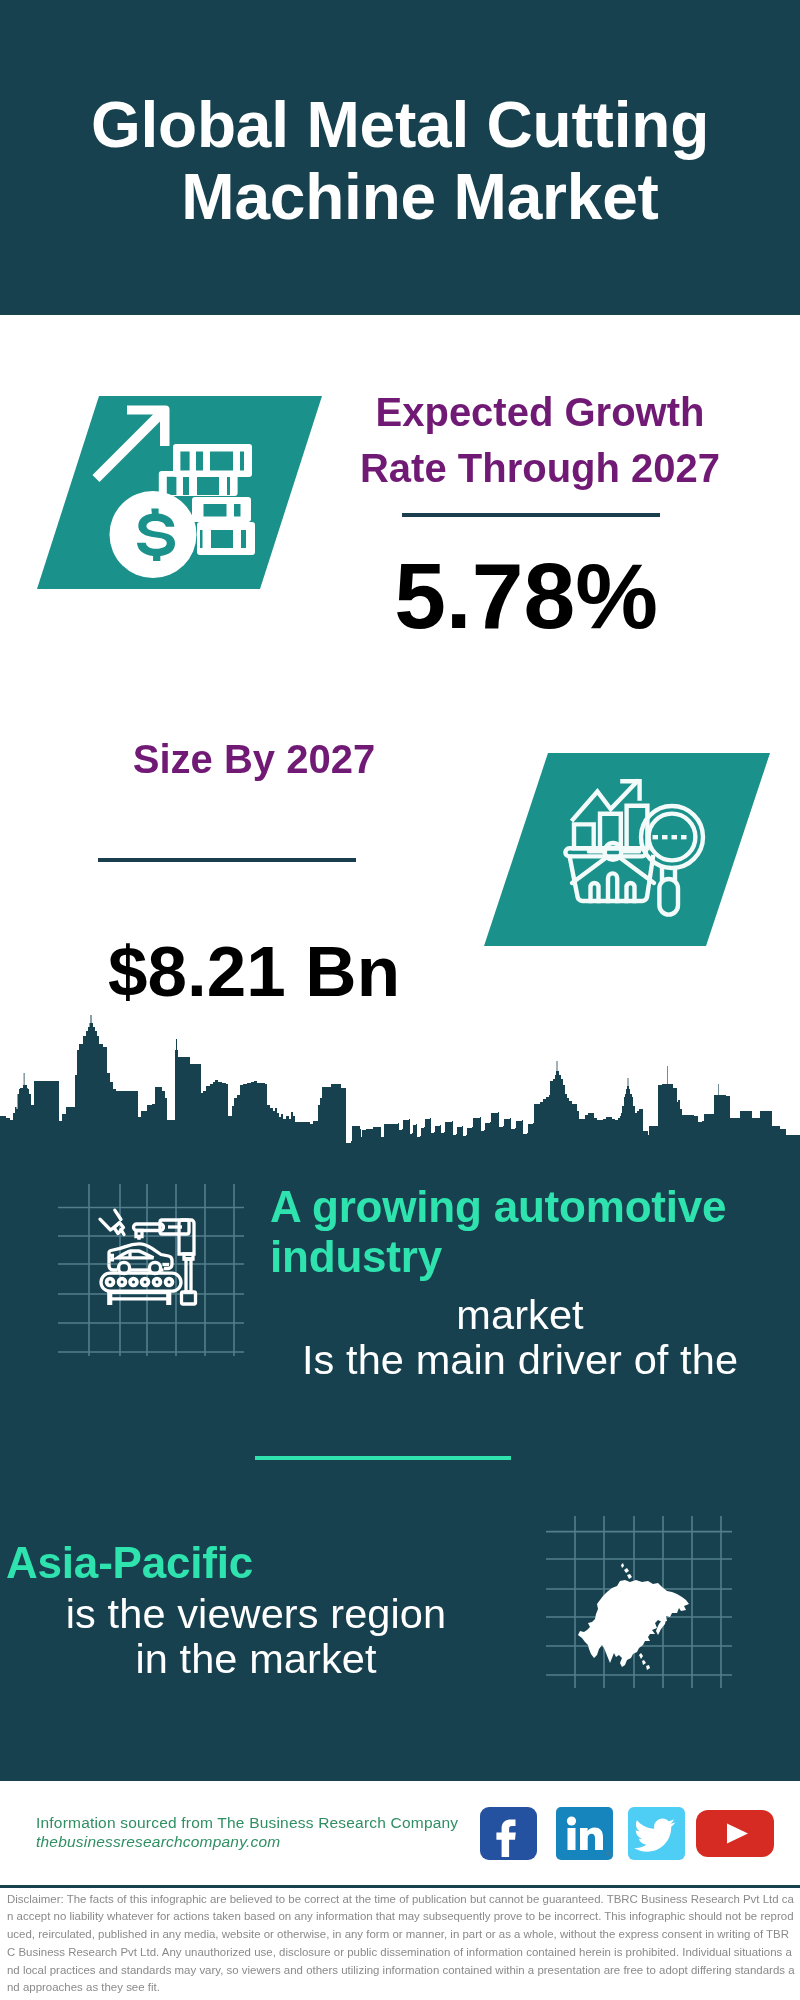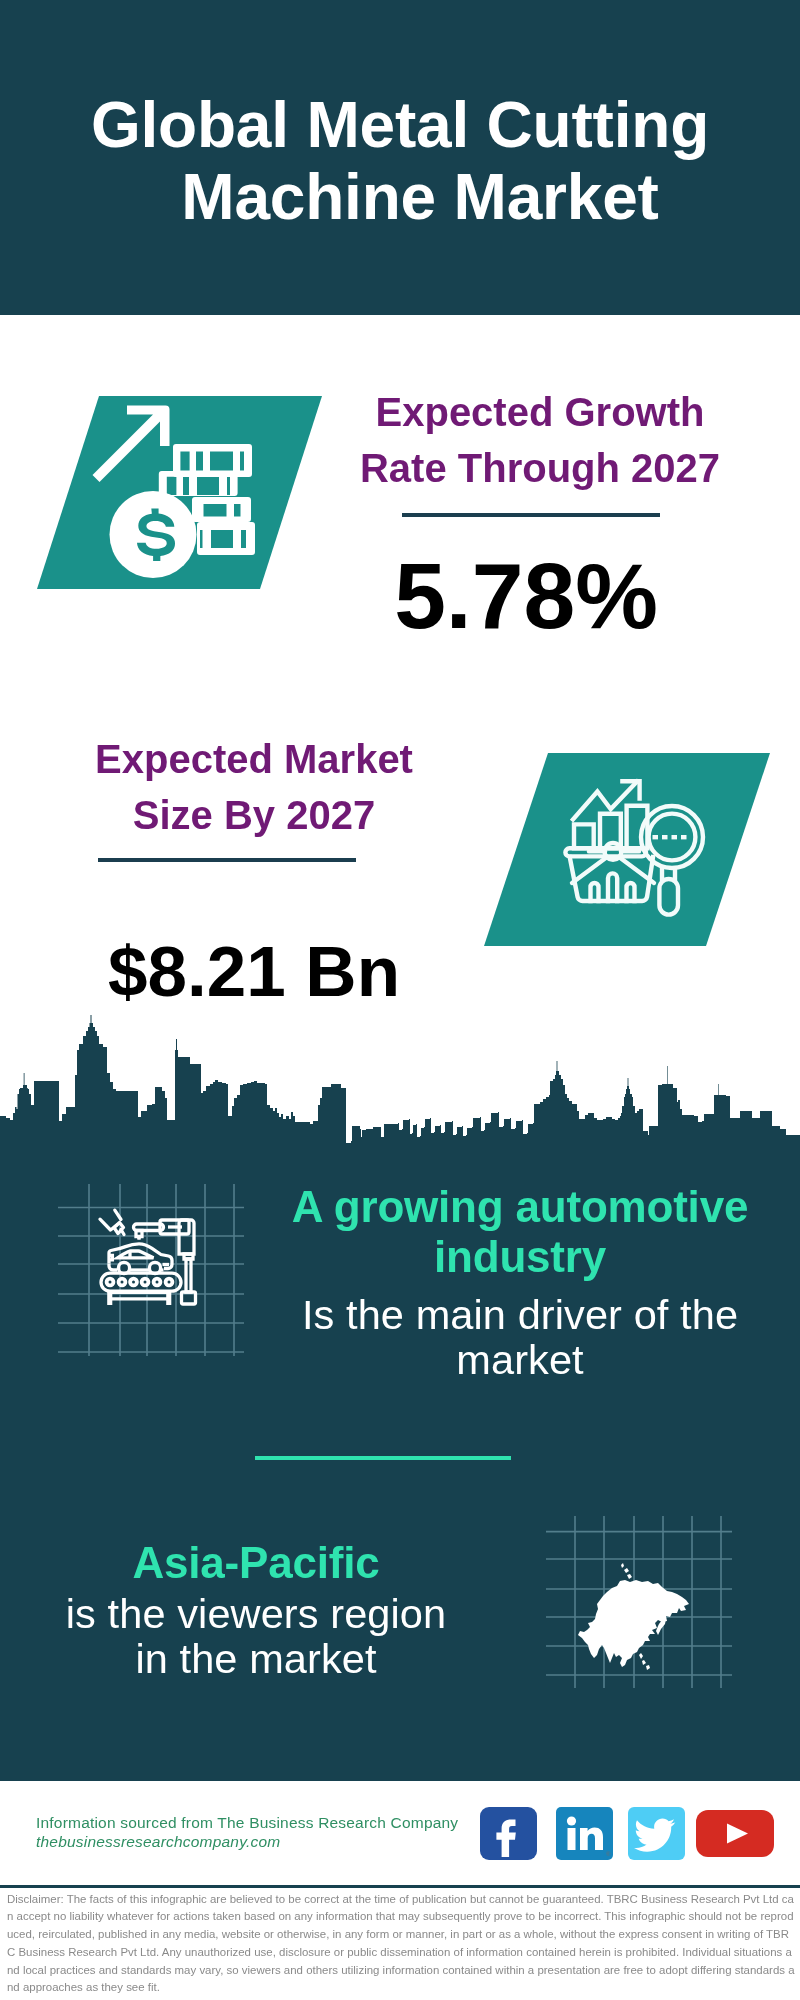--- a/index.html
+++ b/index.html
@@ -39,21 +39,21 @@
   .src{position:absolute;left:36px;color:#2f8f63;font-size:15.5px;line-height:19px;letter-spacing:0.2px;}
   .src1{top:1813px;}
   .src2{top:1832px;font-style:italic;}
   .social{position:absolute;}
   .disclaimer{position:absolute;left:7px;top:1891px;width:866px;color:#8a8a8a;
     font-size:12.6px;line-height:19.2px;text-align:left;letter-spacing:0;
     font-family:"Liberation Sans",sans-serif;word-break:break-all;
     transform:scale(0.910,0.92);transform-origin:0 0;}
 
   
-  .feat-title{position:absolute;color:#2fe3af;font-size:44px;font-weight:bold;line-height:50px;text-align:center;letter-spacing:-0.2px;}
+  .feat-title{position:absolute;color:#2fe3af;font-size:44px;font-weight:bold;line-height:50px;letter-spacing:-0.2px;}
   .feat-sub{position:absolute;color:#ffffff;font-size:41.5px;line-height:45px;text-align:center;letter-spacing:0.1px;}
   .greenrule{position:absolute;height:4px;background:#2fe3af;}
 
   .tile{position:absolute;}
   .tile svg{display:block;}
 </style>
 </head>
 <body>
 
 <div class="page">
@@ -131,21 +131,20 @@
       <g fill="#f2fbfa" stroke="none">
 
         <rect x="168.5" y="82" width="5.5" height="4.4"></rect>
         <rect x="178" y="82" width="5.5" height="4.4"></rect>
         <rect x="187.5" y="82" width="5.5" height="4.4"></rect>
         <rect x="197" y="82" width="5.5" height="4.4"></rect>
       </g>
     </svg>
   </div>
   <div class="statlabel sB-label">
-    <div>Expected Market</div>
     <div>Size By 2027</div>
   </div>
   <div class="rule sB-rule"></div>
   <div class="statval sB-val">$8.21 Bn</div>
 
   <div class="darkband"></div>
   <div class="skyline">
     <svg width="800" height="175" viewBox="0 0 800 175">
       <path d="M0,175 L0,111 L6,111 L6,113 L10,113 L10,115 L13,115 L13,108 L15,108 L15,102 L16.5,102 L16.5,104 L17.5,104 L17.5,89 L19,89 L19,84 L20,84 L20,83 L23,83 L23,80 L23.7,80 L23.7,68 L24.5,68 L24.5,80 L27,80 L27,83 L27.8,83 L27.8,84 L29,84 L29,89 L31,89 L31,100 L34,100 L34,76 L59,76 L59,76 L59,76 L59,116 L62,116 L62,109 L66,109 L66,102 L72,102 L72,102 L75,102 L75,70 L77,70 L77,45 L79,45 L79,39 L83,39 L83,31 L86,31 L86,26 L88,26 L88,22 L89.5,22 L89.5,18 L90.5,18 L90.5,10 L91.5,10 L91.5,18 L93,18 L93,22 L95,22 L95,26 L97,26 L97,31 L99,31 L99,39 L103,39 L103,42 L107,42 L107,68 L110,68 L110,77 L113,77 L113,84 L116,84 L116,86 L135,86 L135,86 L138,86 L138,112 L141,112 L141,106 L147,106 L147,100 L152,100 L152,99 L155,99 L155,82 L162,82 L162,86 L165,86 L165,93 L167,93 L167,115 L175,115 L175,45 L176,45 L176,34 L177,34 L177,45 L178,45 L178,52 L187,52 L187,52 L190,52 L190,59 L199,59 L199,59 L201,59 L201,88 L203,88 L203,86 L206,86 L206,81 L210,81 L210,79 L213,79 L213,77 L215,77 L215,75 L218,75 L218,77 L222,77 L222,78 L226,78 L226,79 L228,79 L228,111 L231,111 L231,111 L232,111 L232,101 L234,101 L234,93 L237,93 L237,90 L240,90 L240,80 L243,80 L243,79 L247,79 L247,78 L251,78 L251,77 L254,77 L254,76 L257,76 L257,78 L265,78 L265,79 L267,79 L267,100 L270,100 L270,103 L273,103 L273,106 L275,106 L275,103 L277,103 L277,108 L279,108 L279,112 L281,112 L281,109 L283,109 L283,114 L286,114 L286,111 L289,111 L289,114 L291,114 L291,107 L293,107 L293,111 L295,111 L295,117 L310,117 L310,119 L313,119 L313,116 L318,116 L318,100 L320,100 L320,93 L322,93 L322,82 L331,82 L331,79 L338,79 L338,79 L341,79 L341,83 L345,83 L345,83 L346,83 L346,138 L351,138 L351,136 L352,136 L352,121 L358,121 L358,121 L360,121 L360,124 L361,124 L361,132 L362,132 L362,125 L366,125 L366,124 L373,124 L373,122 L380,122 L380,122 L381,122 L381,132 L383,132 L383,132 L384,132 L384,119 L398,119 L398,118 L399,118 L399,125 L402,125 L402,124 L403,124 L403,115 L409,115 L409,114 L410,114 L410,129 L412,129 L412,128 L413,128 L413,120 L416,120 L416,119 L417,119 L417,132 L420,132 L420,131 L421,131 L421,123 L424,123 L424,122 L425,122 L425,114 L430,114 L430,113 L431,113 L431,128 L434,128 L434,127 L435,127 L435,121 L440,121 L440,120 L441,120 L441,128 L444,128 L444,127 L445,127 L445,117 L452,117 L452,116 L453,116 L453,130 L456,130 L456,129 L457,129 L457,122 L462,122 L462,121 L463,121 L463,131 L466,131 L466,130 L467,130 L467,123 L472,123 L472,122 L473,122 L473,113 L480,113 L480,112 L481,112 L481,126 L484,126 L484,125 L485,125 L485,118 L490,118 L490,117 L491,117 L491,108 L498,108 L498,107 L499,107 L499,122 L503,122 L503,121 L504,121 L504,114 L510,114 L510,113 L511,113 L511,124 L515,124 L515,123 L516,123 L516,116 L522,116 L522,115 L523,115 L523,129 L527,129 L527,128 L528,128 L528,119 L533,119 L533,118 L534,118 L534,99 L540,99 L540,97 L543,97 L543,94 L546,94 L546,92 L549,92 L549,90 L550,90 L550,76 L553,76 L553,74 L555,74 L555,70 L556,70 L556,66 L556.6,66 L556.6,56 L557.4,56 L557.4,66 L559,66 L559,70 L561,70 L561,74 L563,74 L563,80 L565,80 L565,89 L567,89 L567,93 L569,93 L569,96 L572,96 L572,99 L575,99 L575,99 L577,99 L577,106 L579,106 L579,114 L583,114 L583,114 L585,114 L585,110 L588,110 L588,108 L591,108 L591,108 L594,108 L594,113 L597,113 L597,115 L600,115 L600,115 L603,115 L603,114 L606,114 L606,112 L609,112 L609,112 L612,112 L612,114 L615,114 L615,115 L618,115 L618,113 L620,113 L620,111 L621,111 L621,108 L622,108 L622,101 L624,101 L624,92 L625,92 L625,89 L626,89 L626,84 L627,84 L627,81 L627.6,81 L627.6,73 L628.4,73 L628.4,81 L629,81 L629,84 L630,84 L630,89 L632,89 L632,92 L633,92 L633,101 L635,101 L635,108 L637,108 L637,106 L639,106 L639,104 L640,104 L640,104 L643,104 L643,126 L648,126 L648,130 L649,130 L649,121 L657,121 L657,121 L658,121 L658,80 L662,80 L662,79 L666.6,79 L666.6,79 L667,79 L667,61 L667.6,61 L667.6,79 L673,79 L673,79 L673,79 L673,83 L677,83 L677,83 L677,83 L677,97 L678,97 L678,95 L680,95 L680,104 L682,104 L682,110 L687,110 L687,110 L694,110 L694,111 L698,111 L698,117 L702,117 L702,116 L704,116 L704,109 L712,109 L712,109 L714,109 L714,90 L717.6,90 L717.6,90 L718,90 L718,79 L718.6,79 L718.6,90 L722,90 L722,90 L726,90 L726,91 L730,91 L730,91 L730,91 L730,113 L740,113 L740,113 L740,113 L740,106 L752,106 L752,106 L752,106 L752,113 L760,113 L760,113 L760,113 L760,106 L772,106 L772,106 L772,106 L772,121 L780,121 L780,121 L780,121 L780,124 L786,124 L786,124 L786,124 L786,130 L800,130 L800,130 L800,130 L800,175 Z" fill="#17414f"></path>
     </svg>
@@ -209,22 +208,22 @@
         <circle cx="64" cy="98" r="1.5"></circle>
         <circle cx="75.5" cy="98" r="1.5"></circle>
         <circle cx="87" cy="98" r="1.5"></circle>
         <circle cx="99" cy="98" r="1.5"></circle>
         <circle cx="111" cy="98" r="1.5"></circle>
       </g>
     </svg>
   </div>
   <div class="feat-title" style="left:270px;top:1182px;width:500px;">A growing automotive industry</div>
   <div class="feat-sub" style="left:270px;top:1292px;width:500px;">
+    <div>market</div>
     <div>Is the main driver of the</div>
-    <div>market</div>
   </div>
   <div class="greenrule" style="left:255px;top:1456px;width:256px;"></div>
 
   <div class="feat-title" style="left:6px;top:1538px;width:500px;">Asia-Pacific</div>
   <div class="feat-sub" style="left:6px;top:1591px;width:500px;">
     <div>is the viewers region</div>
     <div>in the market</div>
   </div>
   <div class="tile" style="left:546px;top:1516px;">
     <svg width="186" height="172" viewBox="0 0 186 172">

